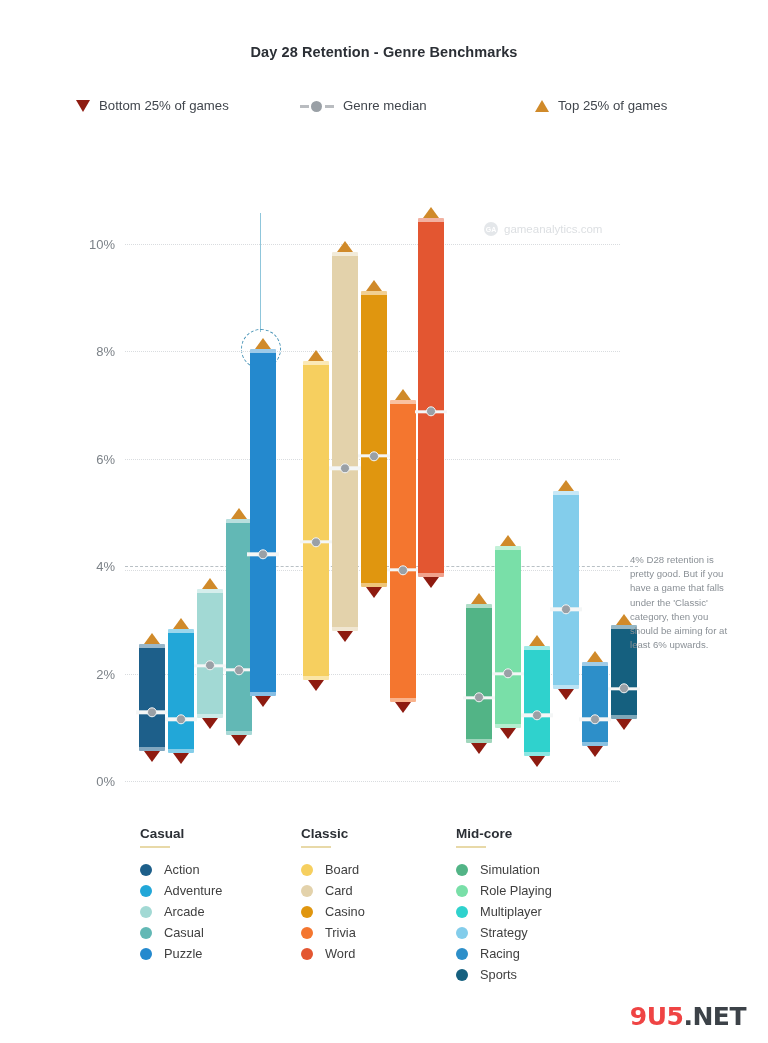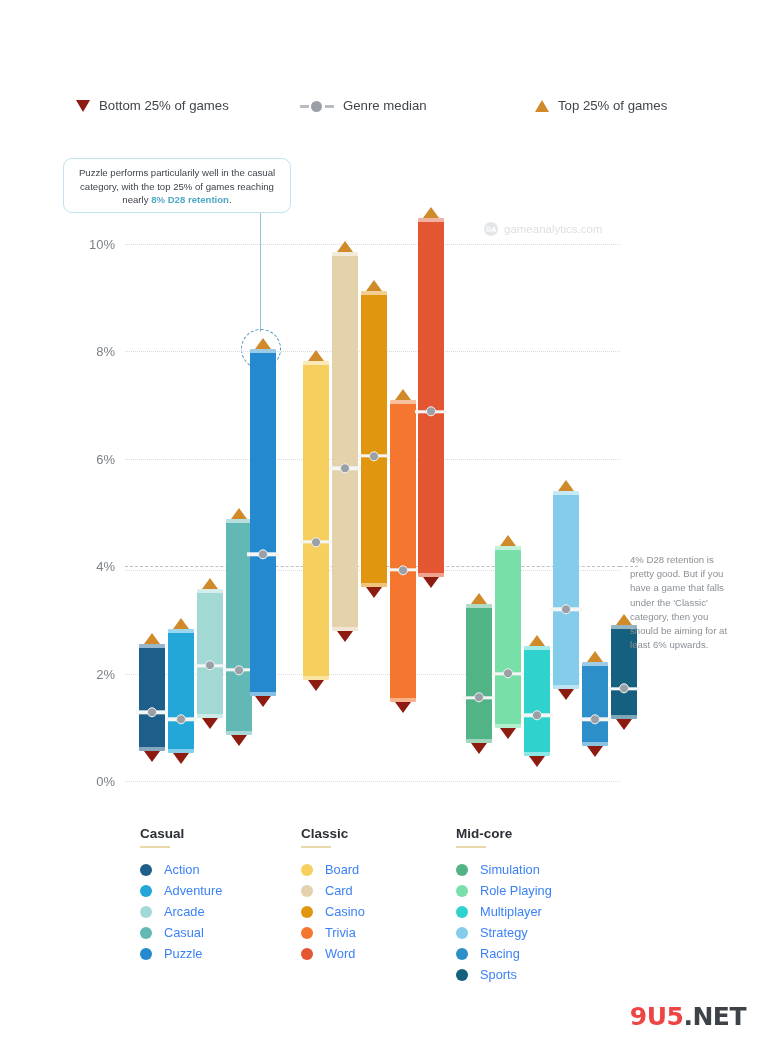--- a/index.html
+++ b/index.html
@@ -77,55 +77,53 @@
              font-size:9.6px;line-height:1.48;color:#8a9096;}
 
   
   .blegend{position:absolute;left:0;top:826px;width:768px;height:180px;}
   .bl-col{position:absolute;top:0;}
   .bl-c1{left:140px;} .bl-c2{left:301px;} .bl-c3{left:456px;}
   .bl-head{font-size:13.5px;font-weight:bold;color:#2b2f35;margin-bottom:5px;}
   .bl-rule{width:30px;height:2.4px;background:#e8d9a8;margin-bottom:11px;}
   .bl-row{display:flex;align-items:center;gap:12px;height:21px;}
   .bl-dot{width:12px;height:12px;border-radius:50%;flex:none;}
-  .bl-txt{font-size:12.8px;color:#3b82f6;}
+  .bl-txt{font-size:12.8px;color:#404040;}
 
   
   .footer{position:absolute;right:22px;bottom:12px;font-size:25px;font-weight:bold;
           letter-spacing:-.5px;font-family:"DejaVu Sans",sans-serif;}
   .footer .a{color:#ef4444;} .footer .b{color:#3c4248;}
 </style>
 </head>
 <body>
 
 <div id="stage">
 
+  <div class="title">Day 28 Retention - Genre Benchmarks</div>
 
   <div class="toplegend">
     <div class="tl-item tl-i1">
       <span class="tri-down"></span>
       <span>Bottom 25% of games</span>
     </div>
     <div class="tl-item tl-i2">
       <span class="medglyph">
         <i class="l"></i>
           <b></b>
           <i class="r"></i>
       </span>
       <span>Genre median</span>
     </div>
     <div class="tl-item tl-i3">
       <span class="tri-up"></span>
       <span>Top 25% of games</span>
     </div>
   </div>
 
-  <div class="callout">
-    <span>Puzzle performs particularily well in the casual category, with the top 25% of games reaching nearly </span><span class="hl">8% D28 retention</span><span>.</span>
-  </div>
   <div class="callout-line"></div>
   <div class="callout-ring"></div>
 
   <div class="watermark">
     <span class="wm-badge">GA</span>
     <span>gameanalytics.com</span>
   </div>
 
   <div id="plot">
       <div class="grid" style="top: 571px;"></div>

